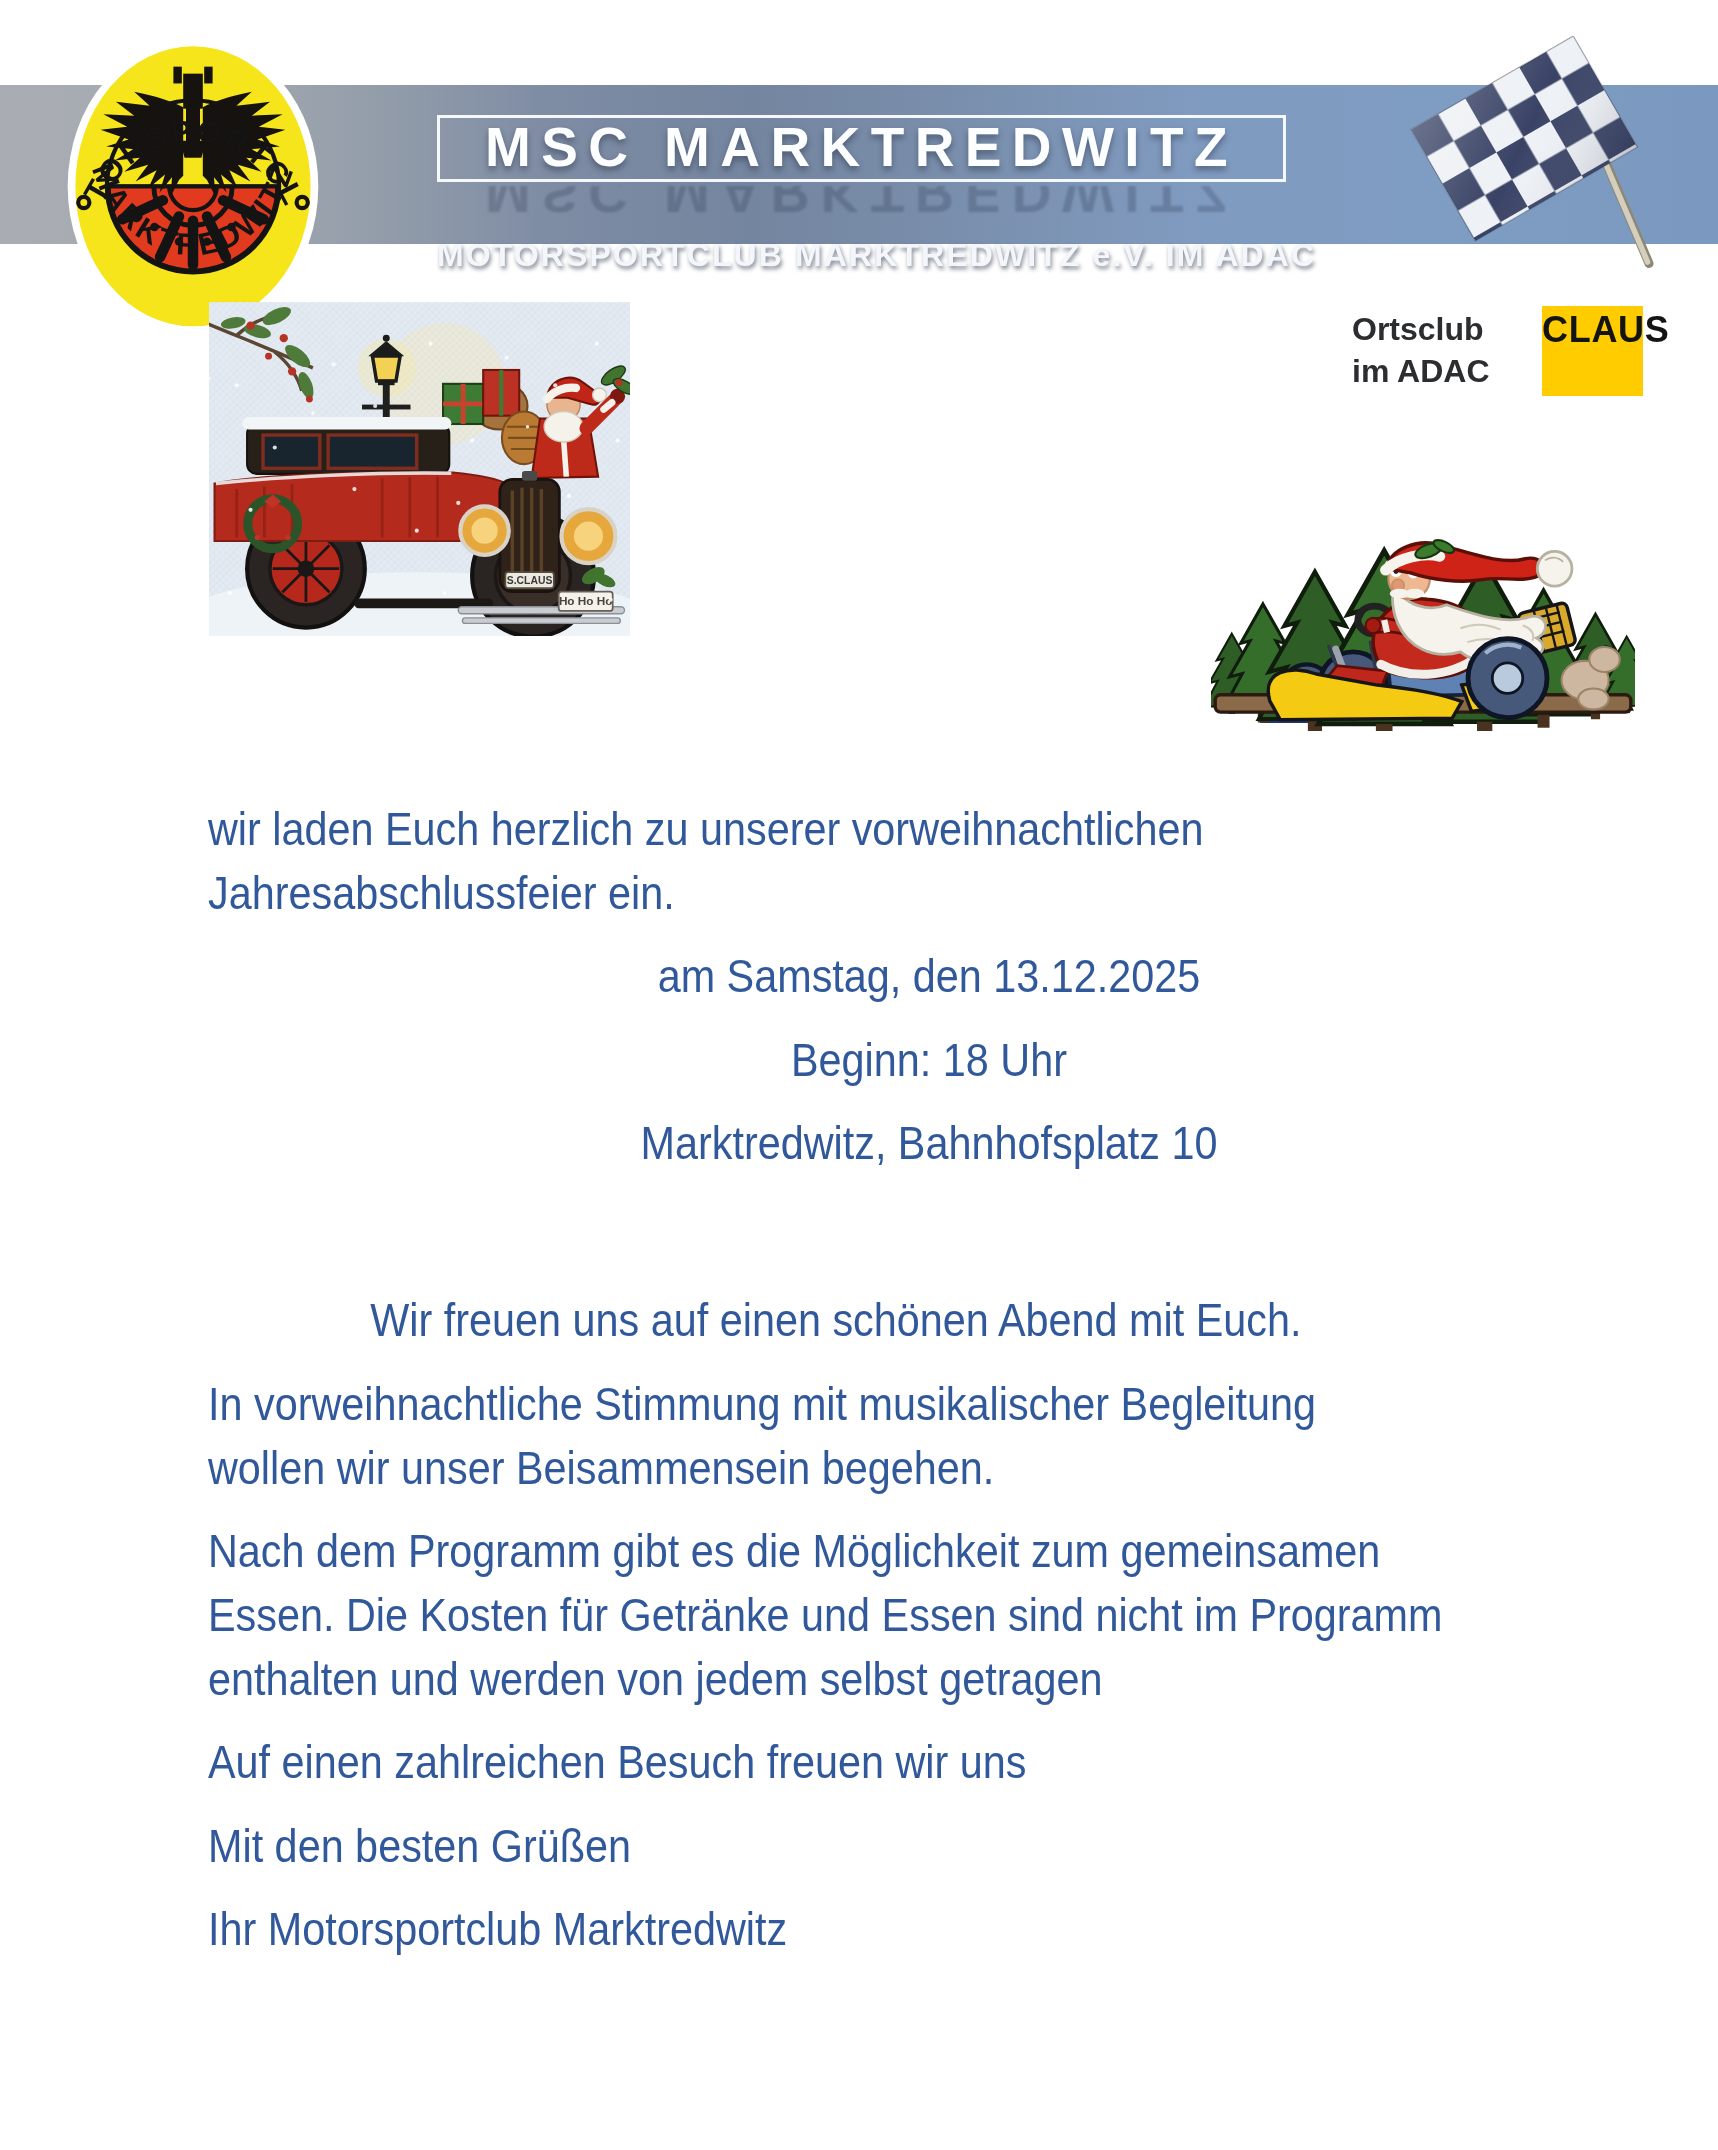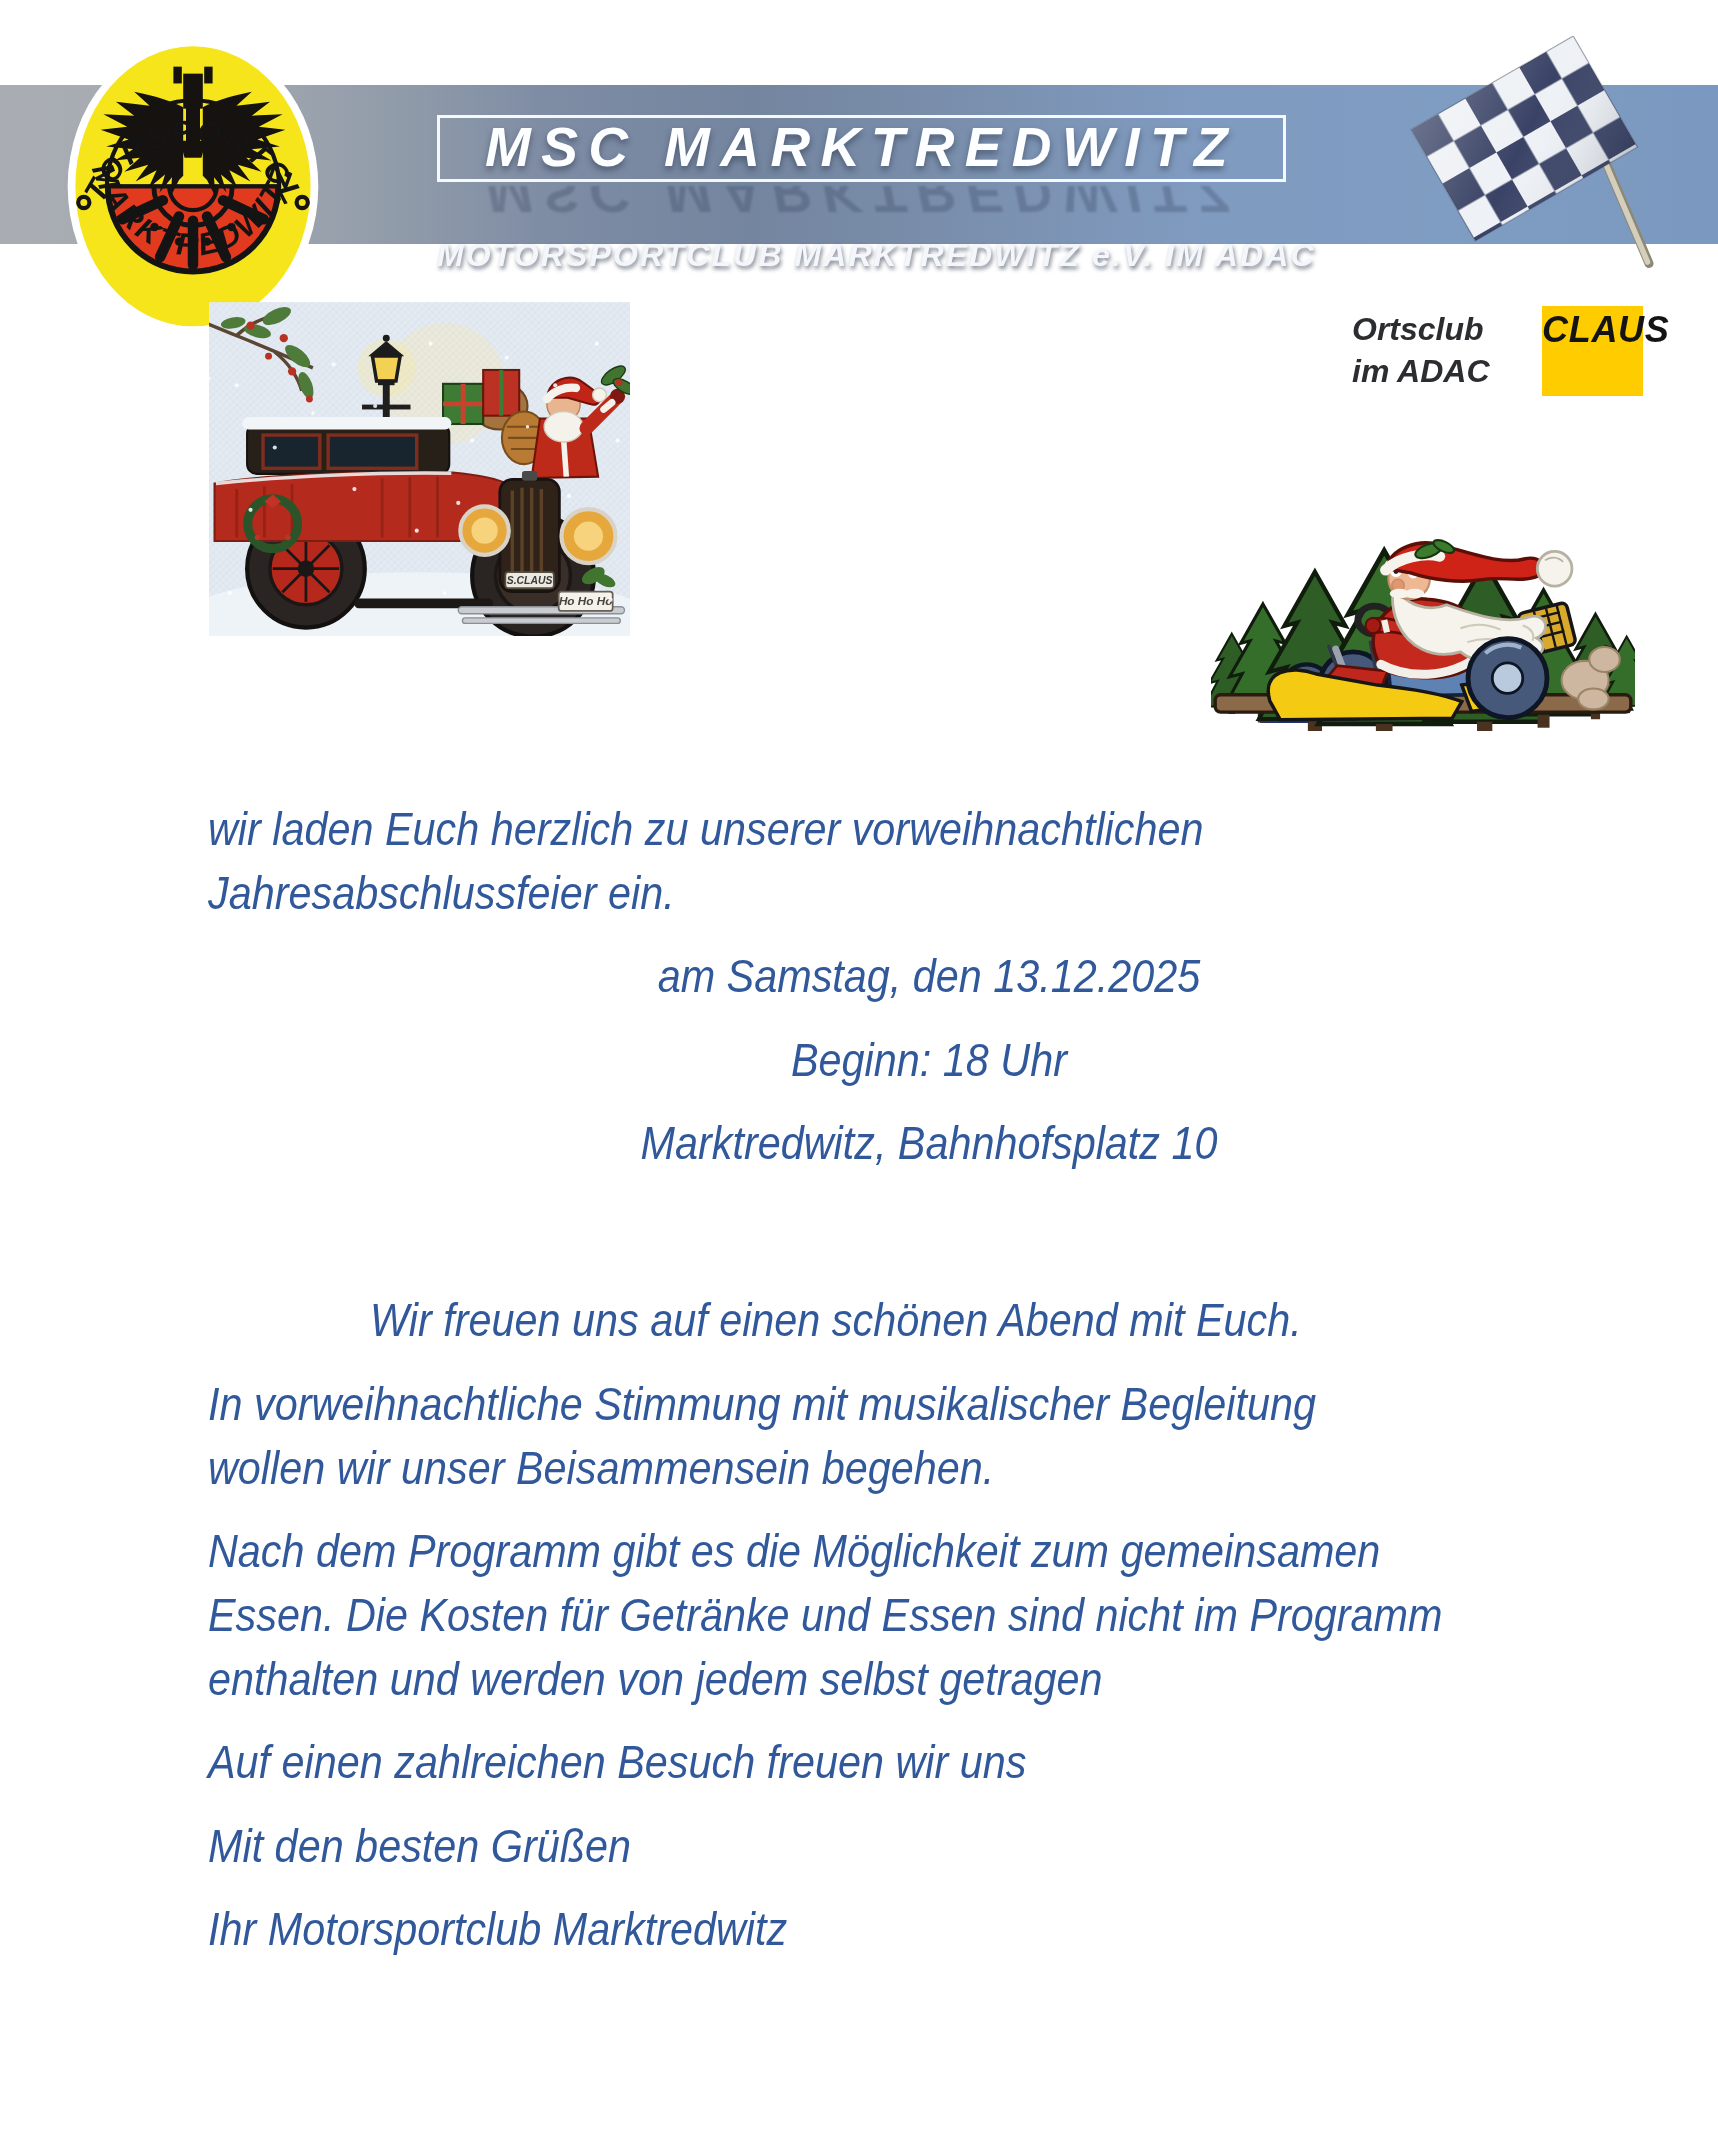--- a/index.html
+++ b/index.html
@@ -1,18 +1,18 @@
 <!DOCTYPE html>
 <html style="font-size:11px"><head>
 <meta charset="utf-8">
 <style>
   html,body{margin:0;padding:0;background:#ffffff;}
   #page{
     position:relative; width:1718px; height:2151px; overflow:hidden;
-    background:#ffffff; font-family:"Liberation Sans", sans-serif;font-style:italic;
+    background:#ffffff; font-family:"Liberation Sans", sans-serif;
   }
   
   #band{
     position:absolute; left:0; top:85px; width:1718px; height:159px;
     background:linear-gradient(90deg,
       #a9adb3 0%, #a4a9b0 12%, #939daa 22%, #7e8ca4 32%,
       #74859f 44%, #7a8fad 56%, #809bc0 70%, #7f9cc2 84%, #7b99c0 100%);
   }
   #msc-box{
     position:absolute; left:437px; top:115px; width:849px; height:67px;

